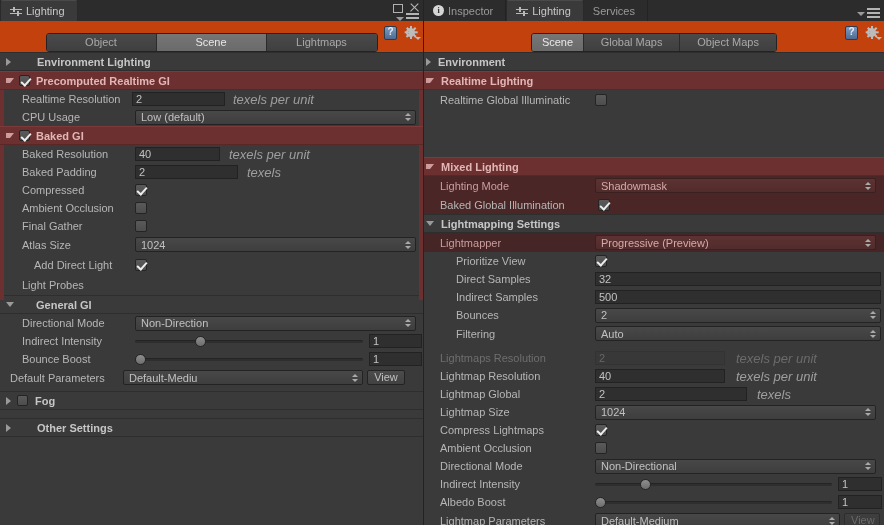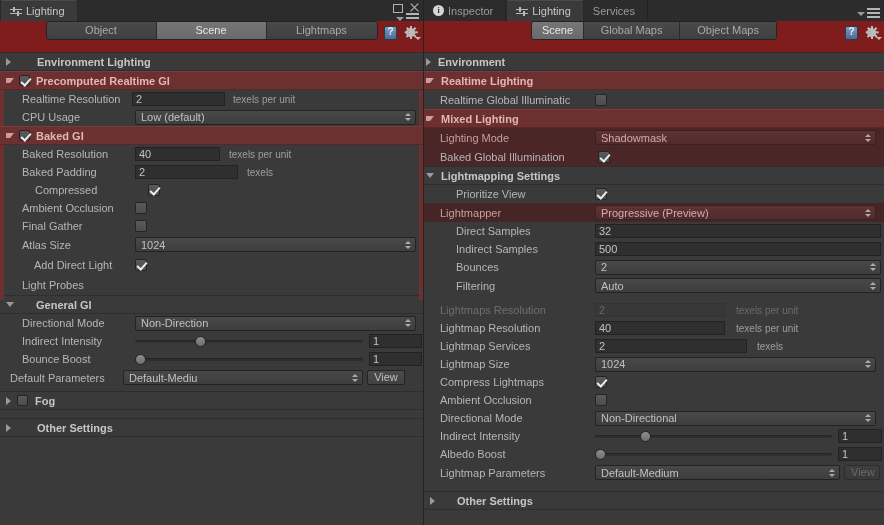--- a/index.html
+++ b/index.html
@@ -64,21 +64,21 @@
   }
   .wc-close::before { transform: rotate(45deg); }
   .wc-close::after  { transform: rotate(-45deg); }
 
   .burger { position: absolute; right: 4px; display: flex; align-items: center; gap: 2px; }
   .burger .car { width: 0; height: 0; border-left: 4px solid transparent; border-right: 4px solid transparent; border-top: 4px solid #9a9a9a; }
   .burger .lines { display: inline-block; width: 13px; }
   .burger .lines span { display: block; height: 1.6px; background: #b4b4b4; margin-bottom: 2.6px; }
 
   
-  .moderow { position: relative; height: 31px; background: #7f1d1d; display: flex; align-items: flex-start; justify-content: center; }
+  .moderow { position: relative; height: 31px; background: #c2410c; display: flex; align-items: flex-end; justify-content: center; }
   .segs { display: flex; border: 1px solid #232323; border-radius: 3px; overflow: hidden; }
   .seg {
     padding: 0 10px; height: 17px; line-height: 17px; font-size: 11px;
     color: #a9a9a9; background: linear-gradient(#4a4a4a, #3f3f3f);
     border-right: 1px solid #2b2b2b; text-align: center; cursor: default;
   }
   .seg:last-child { border-right: none; }
   .seg.on { background: linear-gradient(#767676, #6a6a6a); color: #e8e8e8; }
   .segs.wide .seg { min-width: 110px; }
 
@@ -172,21 +172,21 @@
     background: linear-gradient(#8e8e8e,#6e6e6e); border: 1px solid #262626;
   }
 
   .btn-view {
     height: 15px; min-width: 36px; padding: 0 6px;
     background: linear-gradient(#4c4c4c,#414141); border: 1px solid #232323; border-radius: 2px;
     color: #c0c0c0; font-size: 11px; line-height: 13px; text-align: center;
   }
   .btn-view.dim { color: #6a6a6a; background: linear-gradient(#3f3f3f,#393939); border-color:#2d2d2d; }
 
-  .unit { font-size: 10px; color: #9e9e9e; white-space: nowrap; }
+  .unit { font-size: 13px; color: #9e9e9e; white-space: nowrap; font-style: italic; }
   .unit.dim { color: #6b6b6b; }
 
   
   .edge-red { position: absolute; width: 4px; background: #6c3030; }
 </style>
 </head>
 <body>
 
 <div class="app">
 
@@ -282,21 +282,21 @@
         <span class="unit" style="margin-left:9px">texels per unit</span>
       </div>
 
       <div class="row" style="height:18px">
         <span class="lbl" style="margin-left:22px;width:113px">Baked Padding</span>
         <span class="txtfield" style="width:103px">2</span>
         <span class="unit" style="margin-left:9px">texels</span>
       </div>
 
       <div class="row" style="height:18px">
-        <span class="lbl" style="margin-left:35px;width:113px">Compressed</span>
+        <span class="lbl" style="margin-left:22px;width:113px">Compressed</span>
         <span class="chk on"></span>
       </div>
 
       <div class="row" style="height:18px">
         <span class="lbl" style="margin-left:22px;width:113px">Ambient Occlusion</span>
         <span class="chk"></span>
       </div>
 
       <div class="row" style="height:18px">
         <span class="lbl" style="margin-left:22px;width:113px">Final Gather</span>
@@ -443,21 +443,21 @@
       <span style="margin-left:3px">Realtime Lighting</span>
     </div>
 
     <div class="rows">
       <div class="row" style="height:19px">
         <span class="lbl" style="margin-left:16px;width:155px">Realtime Global Illuminatic</span>
         <span class="chk"></span>
       </div>
     </div>
 
-    <div class="sect red" style="padding-left:2px;">
+    <div class="sect red" style="padding-left:2px;margin-top:48px;">
       <span class="tri down"></span>
       <span style="margin-left:3px">Mixed Lighting</span>
     </div>
 
     <div class="rows band-red">
       <div class="row" style="height:19px">
         <span class="lbl redrow" style="margin-left:16px;width:155px">Lighting Mode</span>
         <span class="dropdown reddd" style="width:281px">
           <span>Shadowmask</span>
           <span class="arrows">
@@ -471,37 +471,37 @@
         <span class="chk on"></span>
       </div>
     </div>
 
     <div class="sect" style="padding-left:2px;">
       <span class="tri down"></span>
       <span style="margin-left:3px">Lightmapping Settings</span>
     </div>
 
     <div class="rows">
-      <div class="row" style="height:18px">
-        <span class="lbl" style="margin-left:32px;width:139px">Prioritize View</span>
-        <span class="chk on"></span>
-      </div>
-
       <div class="row band-red2" style="height:19px">
         <span class="lbl redrow" style="margin-left:16px;width:155px">Lightmapper</span>
         <span class="dropdown reddd" style="width:281px">
           <span>Progressive (Preview)</span>
           <span class="arrows">
               <i class="up"></i>
               <i class="dn"></i>
             </span>
         </span>
       </div>
 
       <div class="row" style="height:18px">
+        <span class="lbl" style="margin-left:32px;width:139px">Prioritize View</span>
+        <span class="chk on"></span>
+      </div>
+
+      <div class="row" style="height:18px">
         <span class="lbl" style="margin-left:32px;width:139px">Direct Samples</span>
         <span class="txtfield" style="width:286px">32</span>
       </div>
 
       <div class="row" style="height:18px">
         <span class="lbl" style="margin-left:32px;width:139px">Indirect Samples</span>
         <span class="txtfield" style="width:286px">500</span>
       </div>
 
       <div class="row" style="height:18px">
@@ -534,21 +534,21 @@
         <span class="unit dim" style="margin-left:11px">texels per unit</span>
       </div>
 
       <div class="row" style="height:18px">
         <span class="lbl" style="margin-left:16px;width:155px">Lightmap Resolution</span>
         <span class="txtfield" style="width:130px">40</span>
         <span class="unit" style="margin-left:11px">texels per unit</span>
       </div>
 
       <div class="row" style="height:18px">
-        <span class="lbl" style="margin-left:16px;width:155px">Lightmap Services</span>
+        <span class="lbl" style="margin-left:16px;width:155px">Lightmap Global</span>
         <span class="txtfield" style="width:152px">2</span>
         <span class="unit" style="margin-left:10px">texels</span>
       </div>
 
       <div class="row" style="height:18px">
         <span class="lbl" style="margin-left:16px;width:155px">Lightmap Size</span>
         <span class="dropdown" style="width:281px">
           <span>1024</span>
           <span class="arrows">
               <i class="up"></i>

